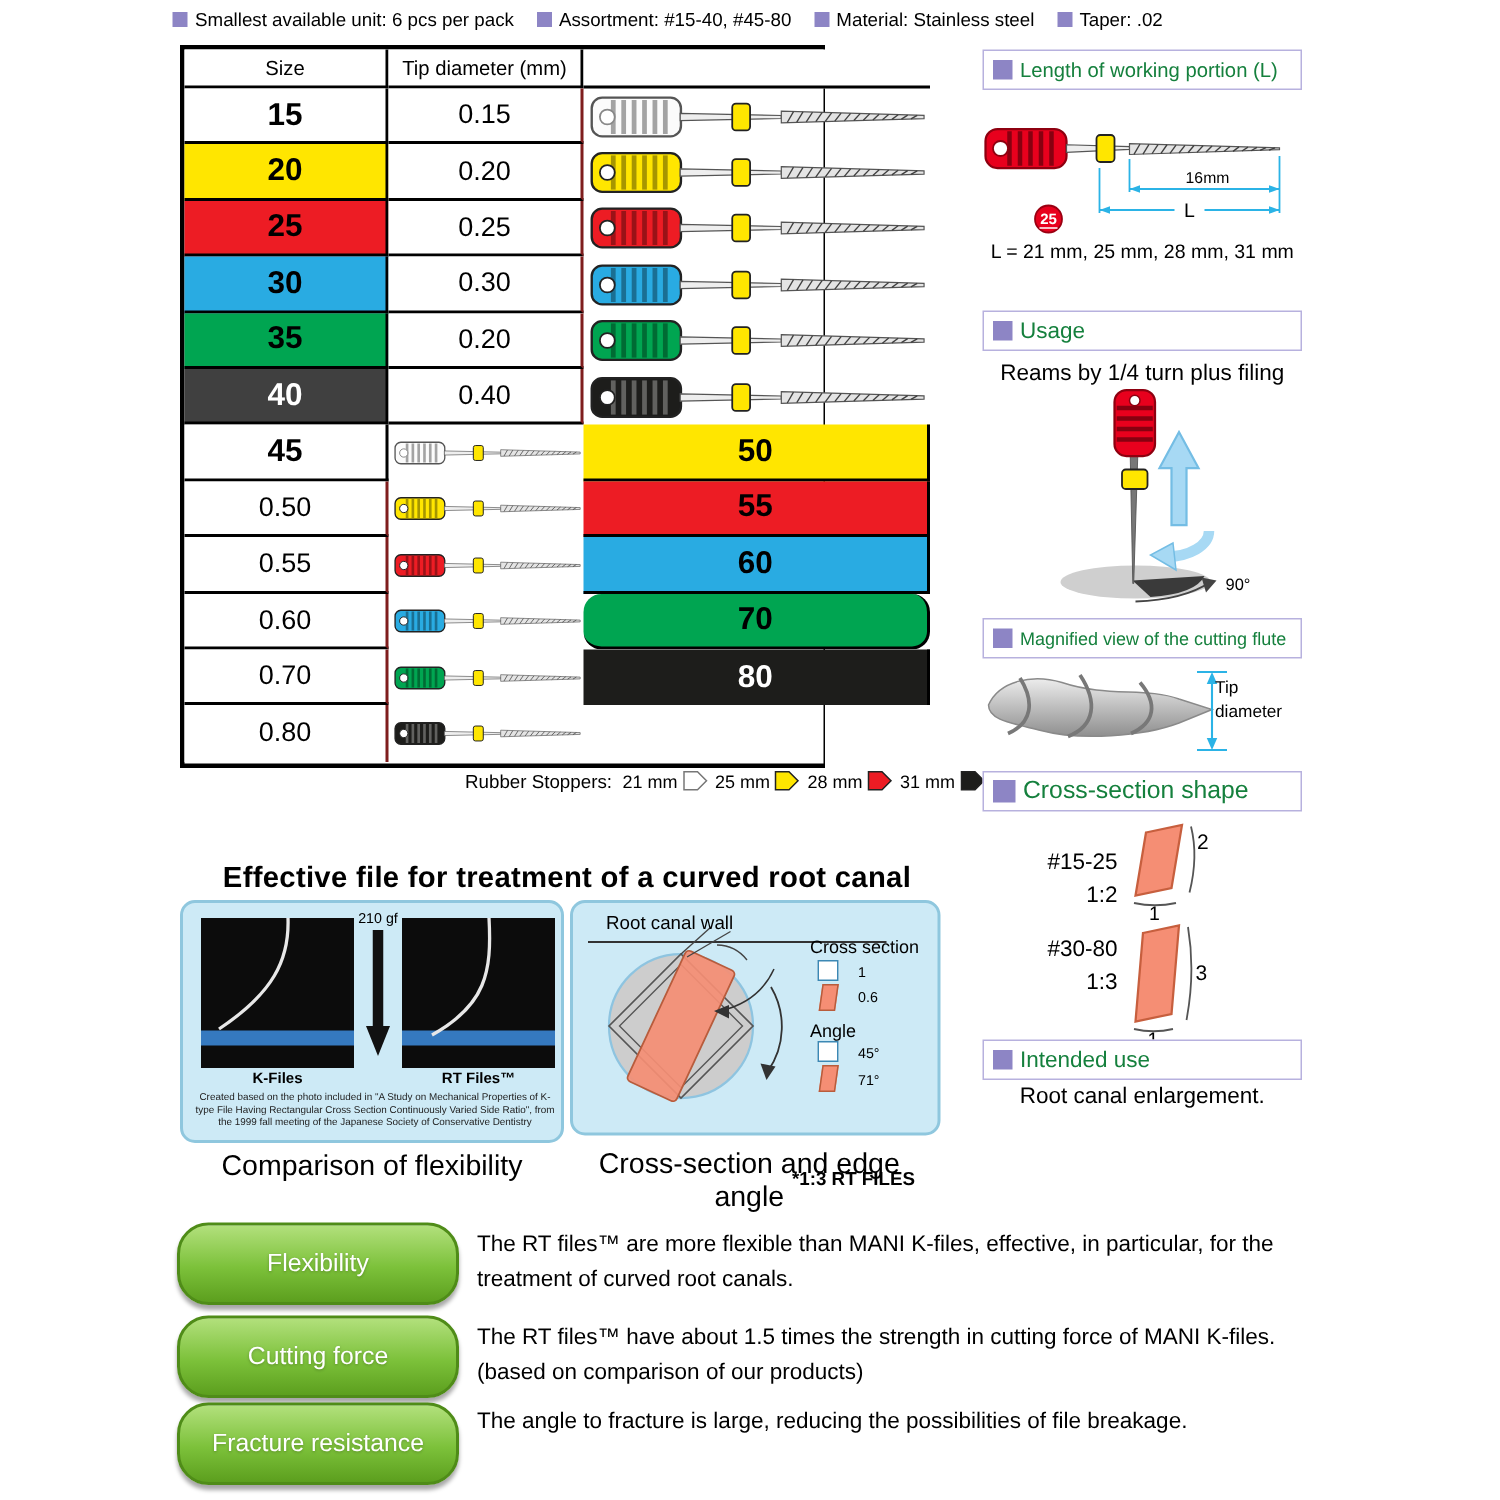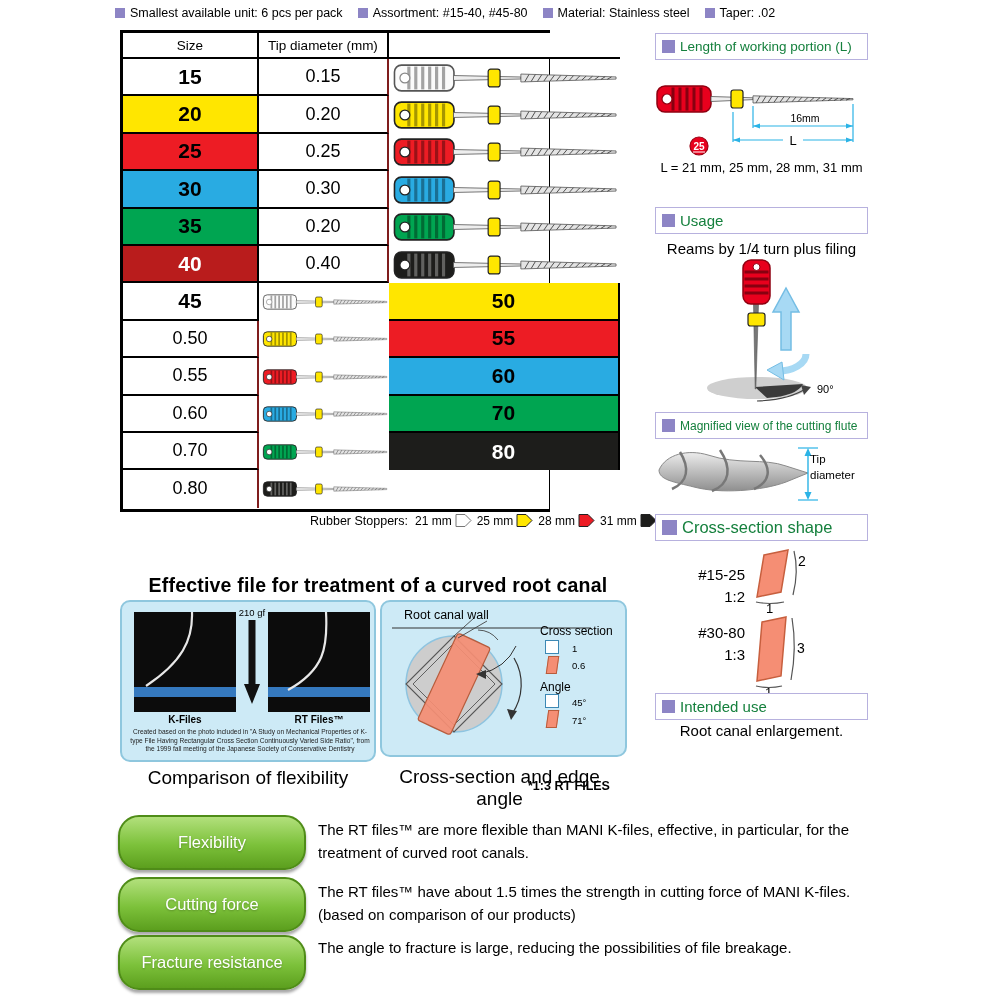--- a/index.html
+++ b/index.html
@@ -245,21 +245,21 @@
           <line x1="178.8" y1="19.4" x2="183.0" y2="14.7" stroke="#3f3f3f" stroke-width="0.9"></line>
           <line x1="185.2" y1="19.2" x2="189.4" y2="14.9" stroke="#3f3f3f" stroke-width="0.9"></line>
           <line x1="191.6" y1="19.0" x2="195.8" y2="15.1" stroke="#3f3f3f" stroke-width="0.9"></line>
           <line x1="198.0" y1="18.8" x2="202.2" y2="15.3" stroke="#3f3f3f" stroke-width="0.9"></line>
           <line x1="204.4" y1="18.6" x2="208.6" y2="15.5" stroke="#3f3f3f" stroke-width="0.9"></line>
           <line x1="210.8" y1="18.4" x2="215.0" y2="15.7" stroke="#3f3f3f" stroke-width="0.9"></line>
           <line x1="217.2" y1="18.3" x2="221.4" y2="15.9" stroke="#3f3f3f" stroke-width="0.9"></line>
     <rect x="97" y="8" width="12" height="18" rx="2.5" fill="#ffe600" stroke="#222" stroke-width="1.2"></rect>
   </svg>
       </div>
-      <div class="size-cell" style="background: #b91c1c; color: rgb(255, 255, 255);">40</div>
+      <div class="size-cell" style="background: #404040; color: rgb(255, 255, 255);">40</div>
       <div class="tip-cell">0.40</div>
       <div class="file-cell">
         <svg width="228" height="34" viewBox="0 0 230 34">
     <rect x="2.5" y="4" width="60" height="26" rx="7" fill="#1d1d1b" stroke="#222" stroke-width="1.6"></rect>
     <line x1="17" y1="5.5" x2="17" y2="28.5" stroke="rgba(255,255,255,0.3)" stroke-width="3.2"></line>
           <line x1="24" y1="5.5" x2="24" y2="28.5" stroke="rgba(255,255,255,0.3)" stroke-width="3.2"></line>
           <line x1="31" y1="5.5" x2="31" y2="28.5" stroke="rgba(255,255,255,0.3)" stroke-width="3.2"></line>
           <line x1="38" y1="5.5" x2="38" y2="28.5" stroke="rgba(255,255,255,0.3)" stroke-width="3.2"></line>
           <line x1="45" y1="5.5" x2="45" y2="28.5" stroke="rgba(255,255,255,0.3)" stroke-width="3.2"></line>
           <line x1="52" y1="5.5" x2="52" y2="28.5" stroke="rgba(255,255,255,0.3)" stroke-width="3.2"></line>
@@ -399,21 +399,21 @@
           <line x1="178.8" y1="19.4" x2="183.0" y2="14.7" stroke="#3f3f3f" stroke-width="0.9"></line>
           <line x1="185.2" y1="19.2" x2="189.4" y2="14.9" stroke="#3f3f3f" stroke-width="0.9"></line>
           <line x1="191.6" y1="19.0" x2="195.8" y2="15.1" stroke="#3f3f3f" stroke-width="0.9"></line>
           <line x1="198.0" y1="18.8" x2="202.2" y2="15.3" stroke="#3f3f3f" stroke-width="0.9"></line>
           <line x1="204.4" y1="18.6" x2="208.6" y2="15.5" stroke="#3f3f3f" stroke-width="0.9"></line>
           <line x1="210.8" y1="18.4" x2="215.0" y2="15.7" stroke="#3f3f3f" stroke-width="0.9"></line>
           <line x1="217.2" y1="18.3" x2="221.4" y2="15.9" stroke="#3f3f3f" stroke-width="0.9"></line>
     <rect x="97" y="8" width="12" height="18" rx="2.5" fill="#ffe600" stroke="#222" stroke-width="1.2"></rect>
   </svg>
       </div>
-      <div class="size-cell" style="background: rgb(0, 165, 81); color: rgb(0, 0, 0);">70</div>
+      <div class="size-cell" style="background: rgb(0, 165, 81); color: rgb(0, 0, 0); border-radius: 12px;">70</div>
       <div class="tip-cell">0.70</div>
       <div class="file-cell">
         <svg width="228" height="34" viewBox="0 0 230 34">
     <rect x="2.5" y="4" width="60" height="26" rx="7" fill="#00a551" stroke="#222" stroke-width="1.6"></rect>
     <line x1="17" y1="5.5" x2="17" y2="28.5" stroke="rgba(0,0,0,0.35)" stroke-width="3.2"></line>
           <line x1="24" y1="5.5" x2="24" y2="28.5" stroke="rgba(0,0,0,0.35)" stroke-width="3.2"></line>
           <line x1="31" y1="5.5" x2="31" y2="28.5" stroke="rgba(0,0,0,0.35)" stroke-width="3.2"></line>
           <line x1="38" y1="5.5" x2="38" y2="28.5" stroke="rgba(0,0,0,0.35)" stroke-width="3.2"></line>
           <line x1="45" y1="5.5" x2="45" y2="28.5" stroke="rgba(0,0,0,0.35)" stroke-width="3.2"></line>
           <line x1="52" y1="5.5" x2="52" y2="28.5" stroke="rgba(0,0,0,0.35)" stroke-width="3.2"></line>

